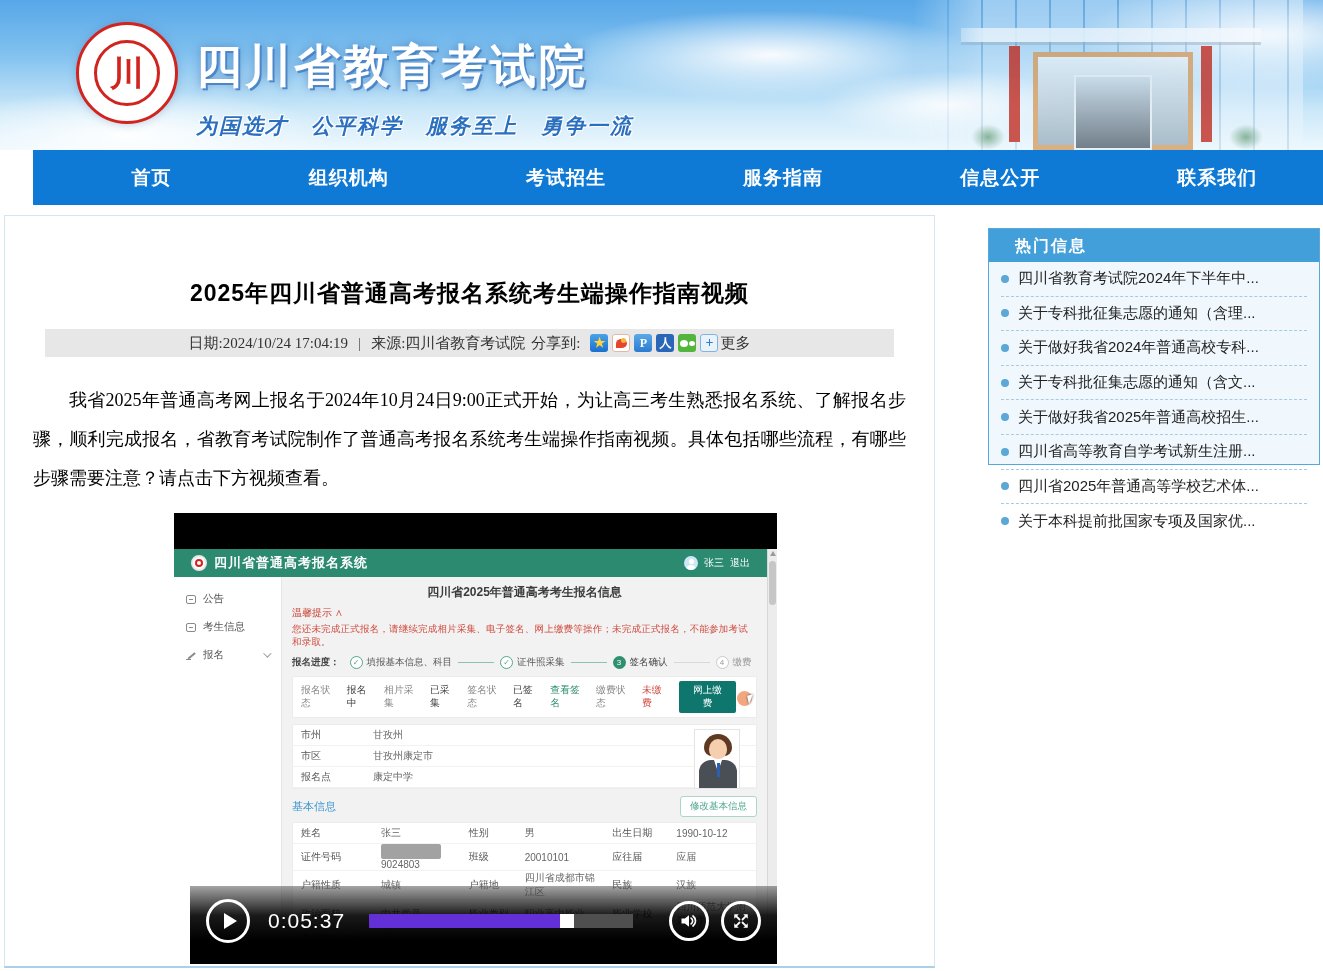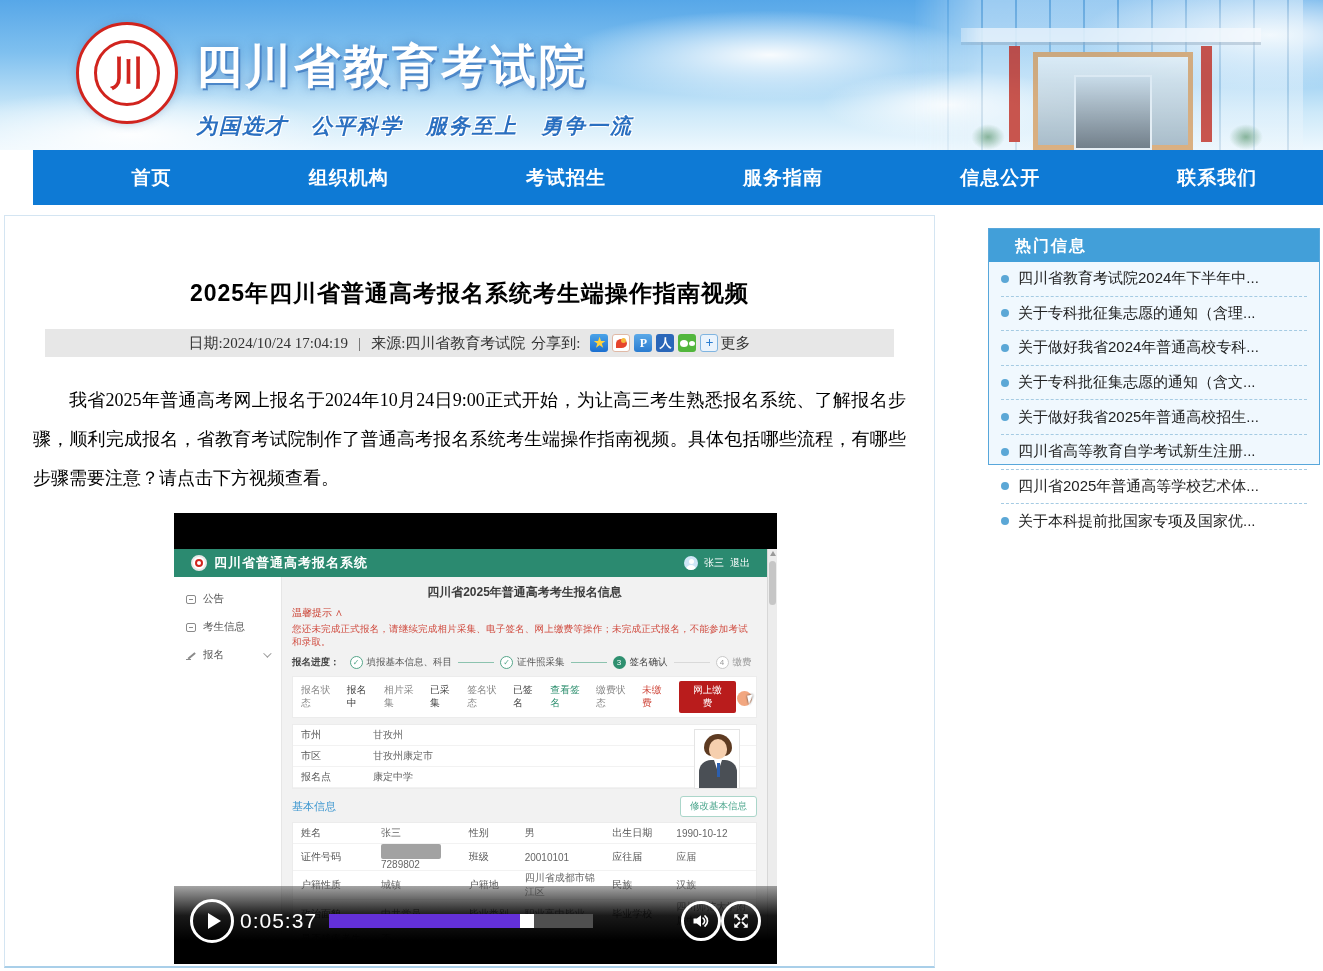--- a/index.html
+++ b/index.html
@@ -114,21 +114,21 @@
   .pstep.todo .pcircle { border:1px solid #c9c9c9; color:#9a9a9a; background:#fff; }
   .pstep.todo .plabel { color:#9a9a9a; }
   .pline { width:36px; height:1px; background:#8cc3af; margin:0 6px; }
   .pline.gray { background:#d9d9d9; }
 
   .v-statusbar { background:#fff; border:1px solid #ececec; display:flex; align-items:center; gap:12px;
                  padding:4px 8px; font-size:9.8px; }
   .st-lbl { color:#888; } .st-val { color:#444; }
   .st-link { color:#2f9070; cursor:pointer; }
   .st-red { color:#d04a3e; }
-  .st-btn { position:relative; background:#b91c1c; color:#fff; border:none; border-radius:2px; padding:3px 12px;
+  .st-btn { position:relative; background:#0f766e; color:#fff; border:none; border-radius:2px; padding:3px 12px;
             font-size:9.5px; cursor:pointer; }
   .cursor-dot { position:absolute; right:2px; top:4px; width:15px; height:15px; border-radius:50%; background:rgba(235,120,60,.65); }
   .cursor-arrow { position:absolute; right:4px; top:9px; width:0; height:0; border-left:6px solid #fff; border-bottom:9px solid transparent;
                   filter:drop-shadow(0 0 1px #333); transform:rotate(-12deg); }
 
   .v-loc { background:#fff; border:1px solid #ececec; margin-top:6px; position:relative; }
   .loc-row { display:flex; align-items:center; height:21px; border-bottom:1px solid #f2f2f2; }
   .loc-row:last-child { border-bottom:none; }
   .loc-label { width:80px; padding-left:8px; color:#555; }
   .loc-value { color:#666; }
@@ -145,21 +145,21 @@
 
   .v-fields { background:#fff; border:1px solid #ececec; }
   .f-row { display:grid; grid-template-columns:88px 1fr 64px 1fr 72px 1fr; align-items:center; min-height:21px; border-bottom:1px solid #f2f2f2; }
   .f-row.full { grid-template-columns:88px 1fr; }
   .f-row:last-child { border-bottom:none; }
   .f-label { padding-left:8px; color:#555; }
   .f-value { color:#666; }
   .mask-block { display:inline-block; width:60px; height:15px; background:#a2a2a2; border-radius:2px; vertical-align:-3px; margin-right:3px; filter:blur(.6px); }
 
   
-  .controls { position:absolute; left:0; right:0; bottom:0; height:78px; display:flex; align-items:center; padding:0 16px 8px; gap:0;
+  .controls { position:absolute; left:16px; right:0; bottom:0; height:78px; display:flex; align-items:center; padding:0 16px 8px; gap:12px;
               background:linear-gradient(180deg, rgba(90,90,90,.55) 0%, rgba(0,0,0,.9) 38%, #000 70%); }
   .play-btn { width:44px; height:44px; border-radius:50%; border:3px solid #fff; background:transparent; display:flex; align-items:center; justify-content:center; cursor:pointer; flex:none; }
   .play-tri { width:0; height:0; border-left:13px solid #fff; border-top:8px solid transparent; border-bottom:8px solid transparent; margin-left:4px; }
   .time { color:#fff; font-size:21px; letter-spacing:1px; margin:0 6px; }
   .progress { position:relative; width:264px; height:14px; background:#4f4f4f; flex:none; margin:0 6px; cursor:pointer; }
   .prog-fill { height:100%; background:#6330d8; width:0; }
   .prog-handle { position:absolute; top:0; width:14px; height:14px; background:#fff; }
   .ctrl-spacer { flex:1; }
   .round-btn { width:40px; height:40px; border-radius:50%; border:3px solid #fff; background:transparent; display:flex; align-items:center; justify-content:center; cursor:pointer; flex:none; }
 
@@ -343,21 +343,21 @@
                 <div class="f-row">
                   <span class="f-label">姓名</span>
                     <span class="f-value">张三</span>
                   <span class="f-label">性别</span>
                     <span class="f-value">男</span>
                   <span class="f-label">出生日期</span>
                     <span class="f-value">1990-10-12</span>
                 </div>
                 <div class="f-row">
                   <span class="f-label">证件号码</span>
-                  <span class="f-value"><span class="mask-block"></span><span>7289802</span></span>
+                  <span class="f-value"><span class="mask-block"></span><span>9024803</span></span>
                   <span class="f-label">班级</span>
                     <span class="f-value">20010101</span>
                   <span class="f-label">应往届</span>
                     <span class="f-value">应届</span>
                 </div>
                 <div class="f-row">
                   <span class="f-label">户籍性质</span>
                     <span class="f-value">城镇</span>
                   <span class="f-label">户籍地</span>
                     <span class="f-value">四川省成都市锦江区</span>

